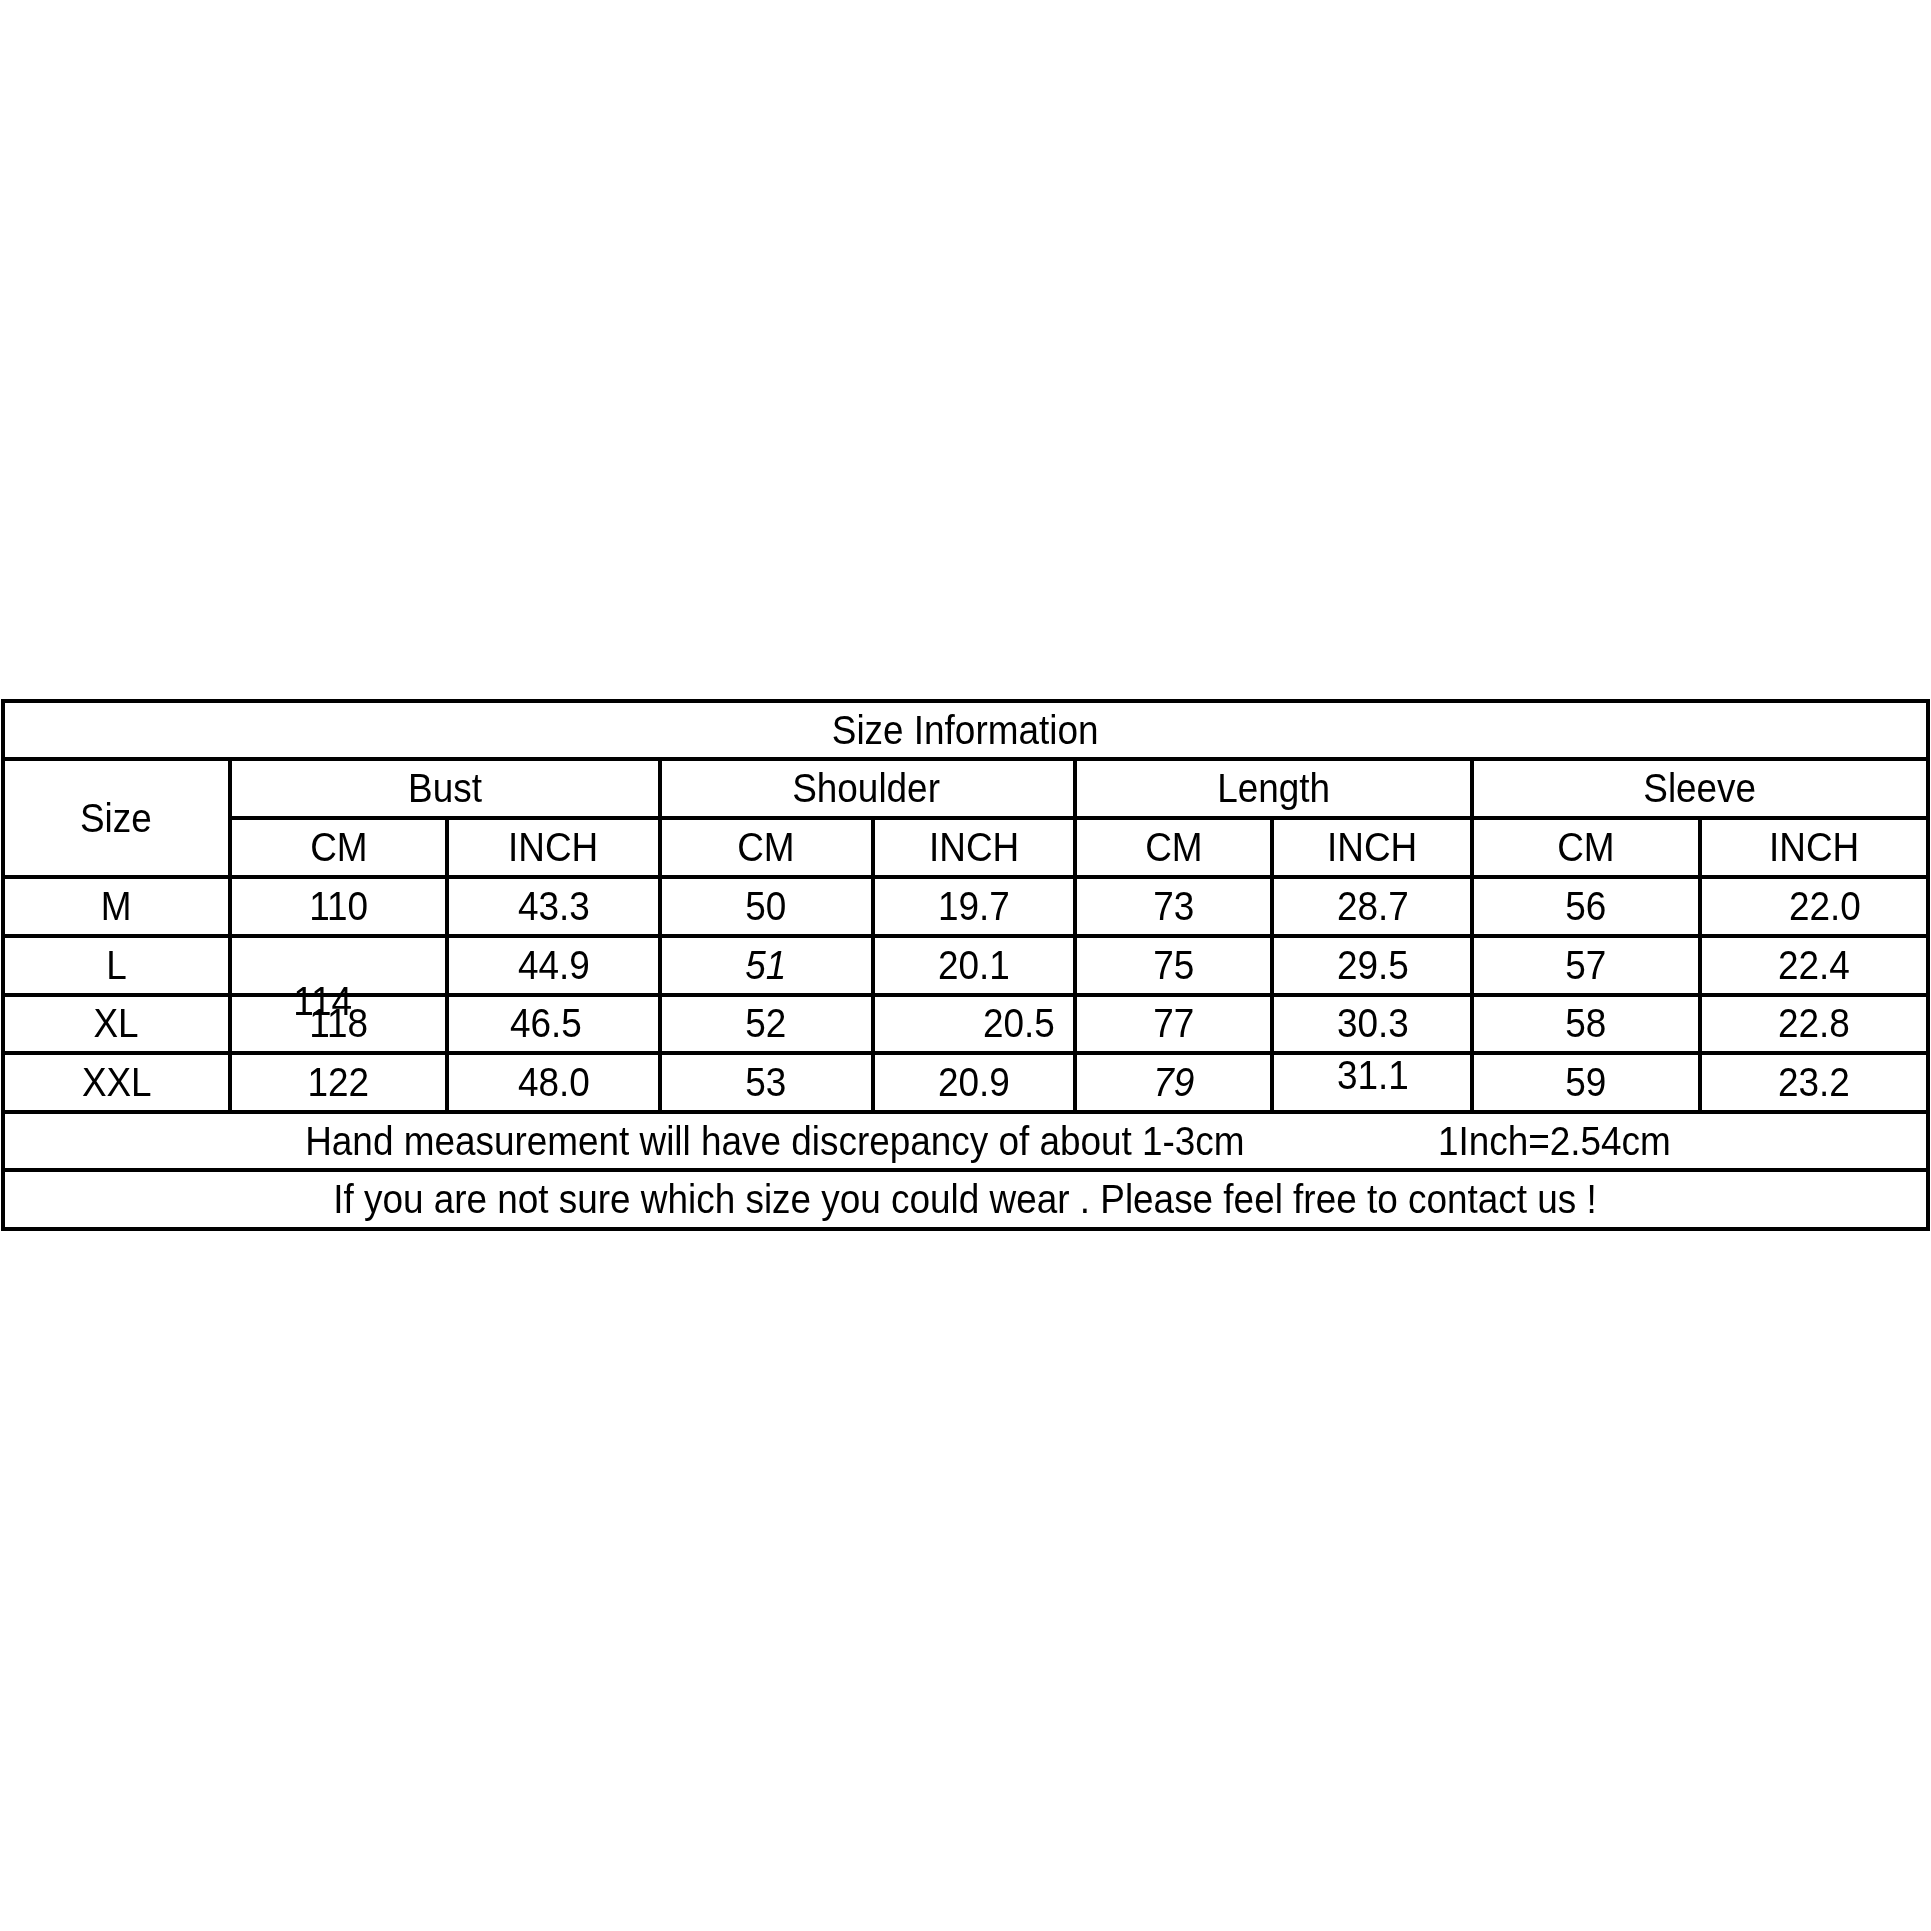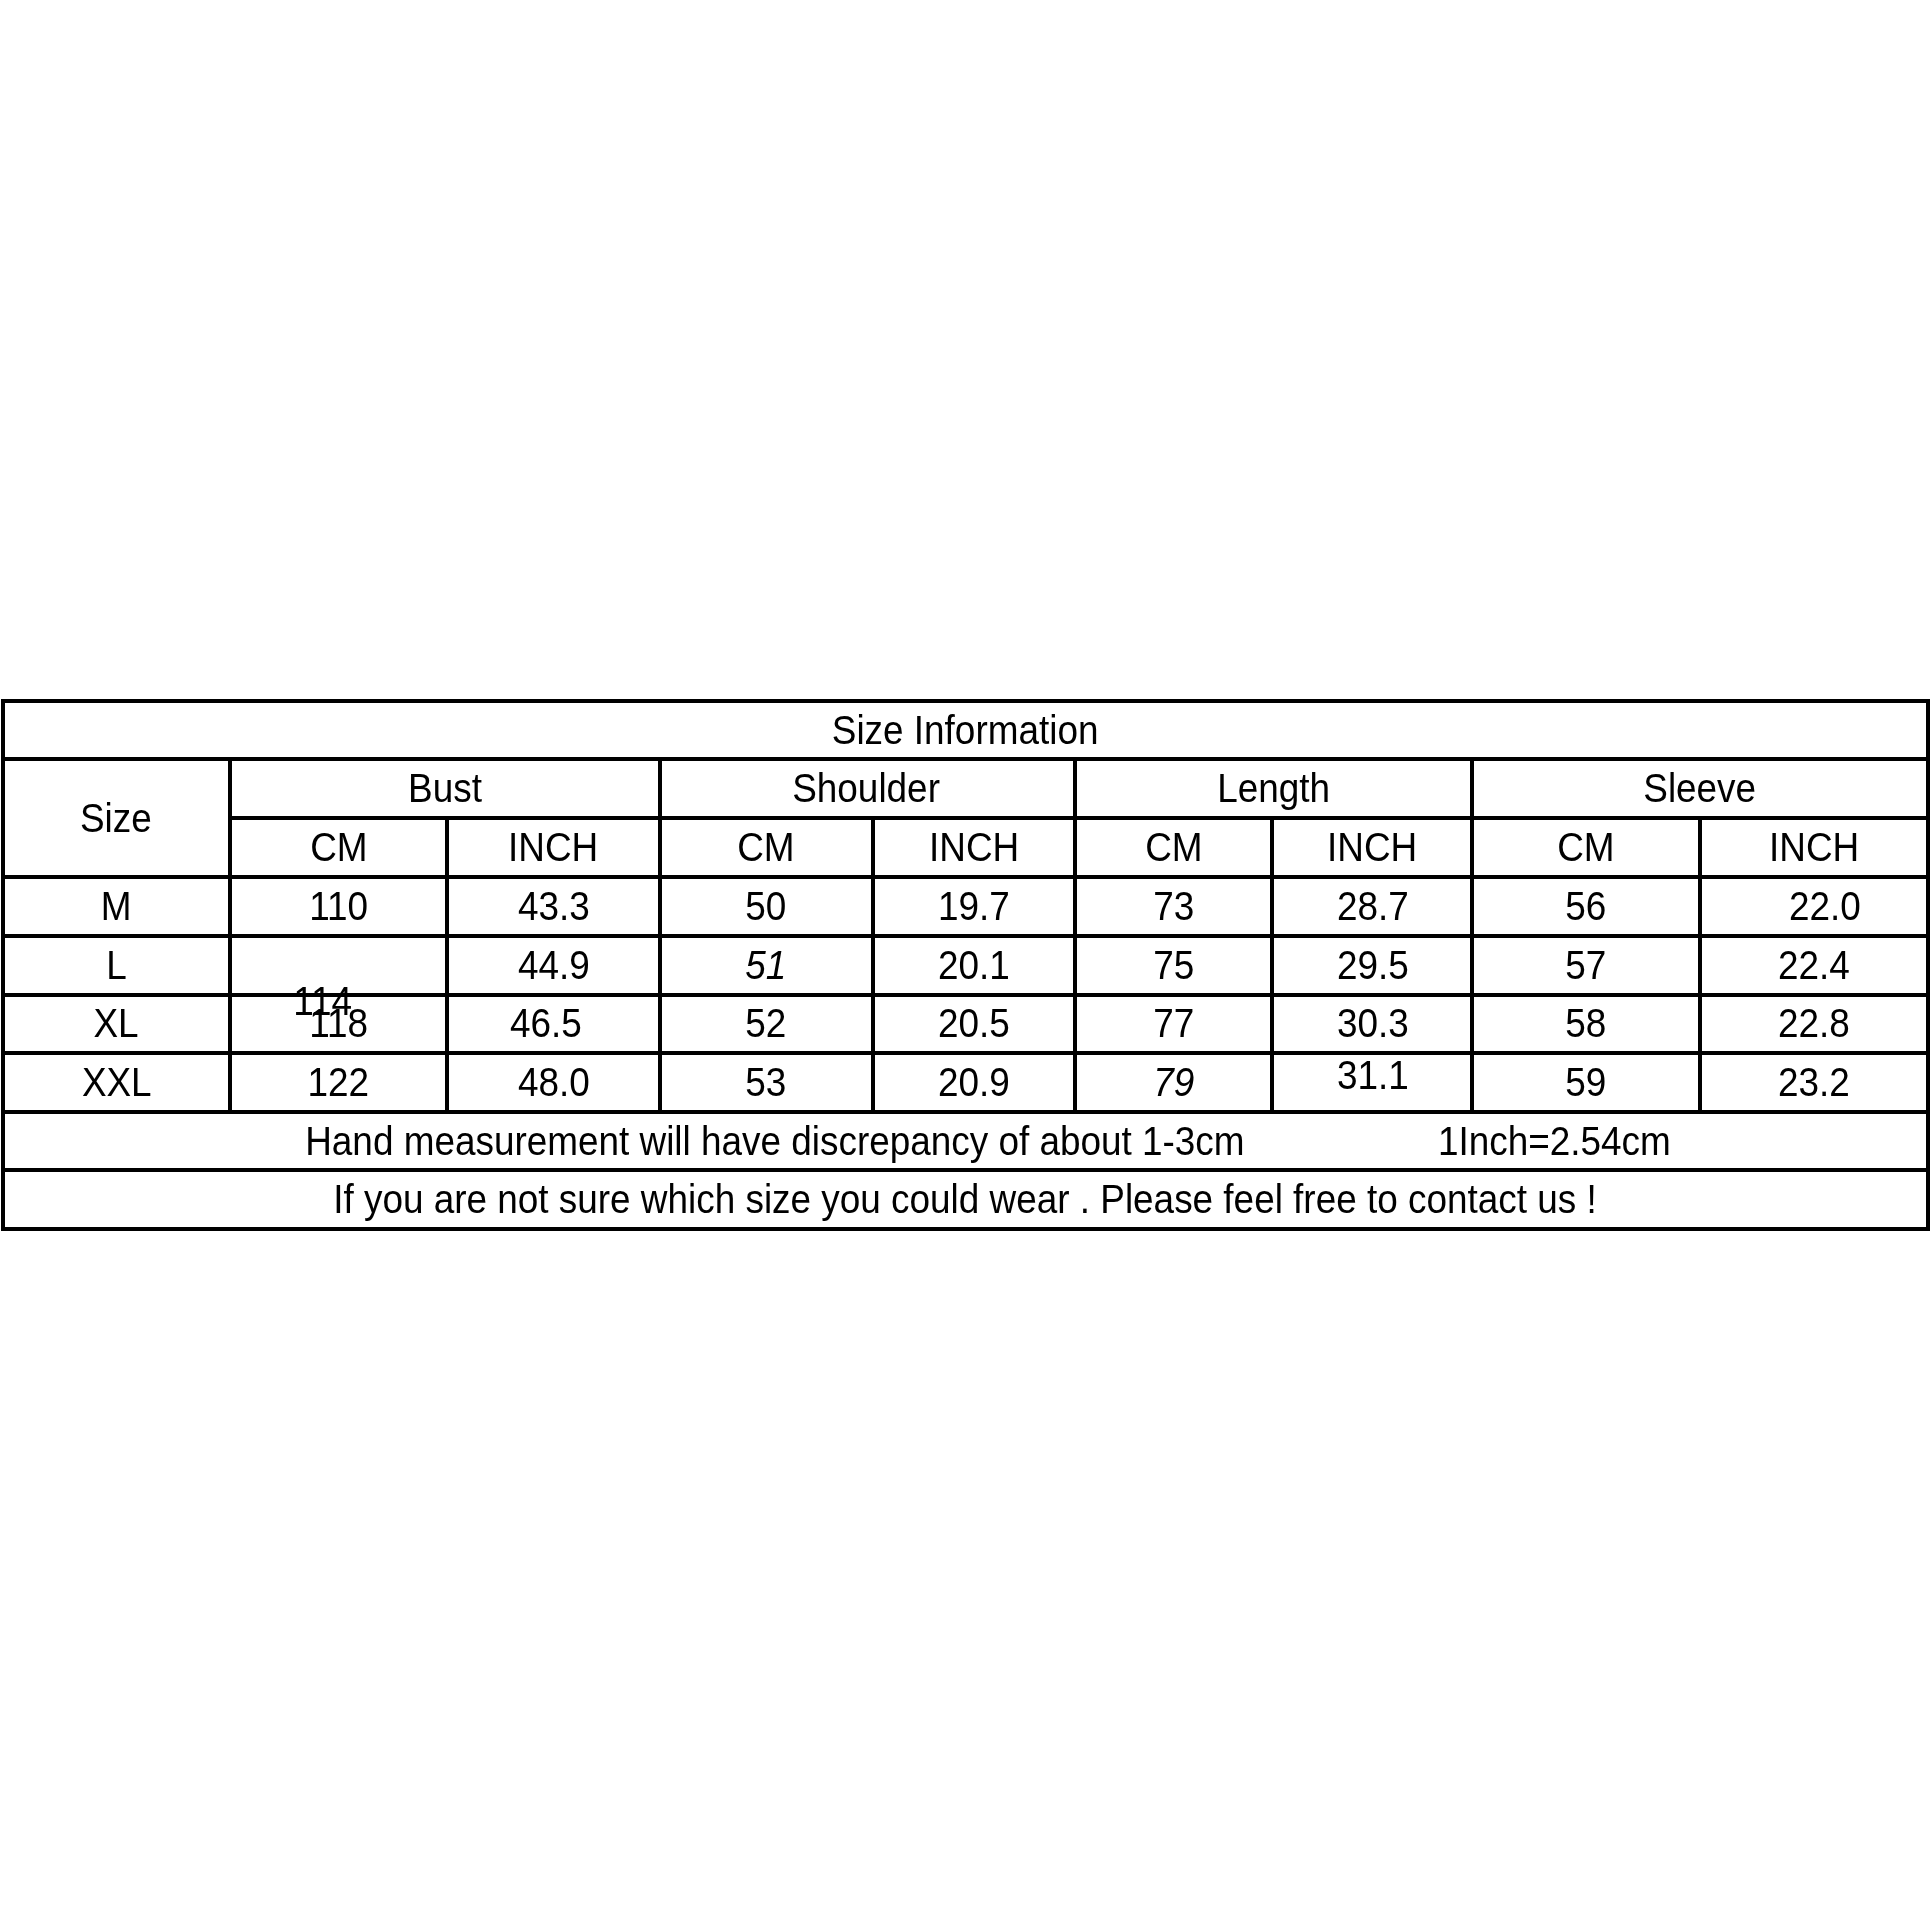--- a/index.html
+++ b/index.html
@@ -152,21 +152,21 @@
       </div>
     <div class="cell" style="left:232px; top:996px; width:213px; height:55px;">
         <span>118</span>
       </div>
     <div class="cell" style="left:449px; top:996px; width:193px; height:55px;">
         <span>46.5</span>
       </div>
     <div class="cell" style="left:661px; top:996px; width:210px; height:55px;">
         <span>52</span>
       </div>
-    <div class="cell" style="left:875px; top:996px; width:198px; height:55px;">
+    <div class="cell" style="left:875px; top:996px; width:198px; height:55px;padding-left:45px;">
         <span>20.5</span>
       </div>
     <div class="cell" style="left:1077px; top:996px; width:193px; height:55px;">
         <span>77</span>
       </div>
     <div class="cell" style="left:1274px; top:996px; width:197px; height:55px;">
         <span>30.3</span>
       </div>
     <div class="cell" style="left:1474px; top:996px; width:224px; height:55px;">
         <span>58</span>

